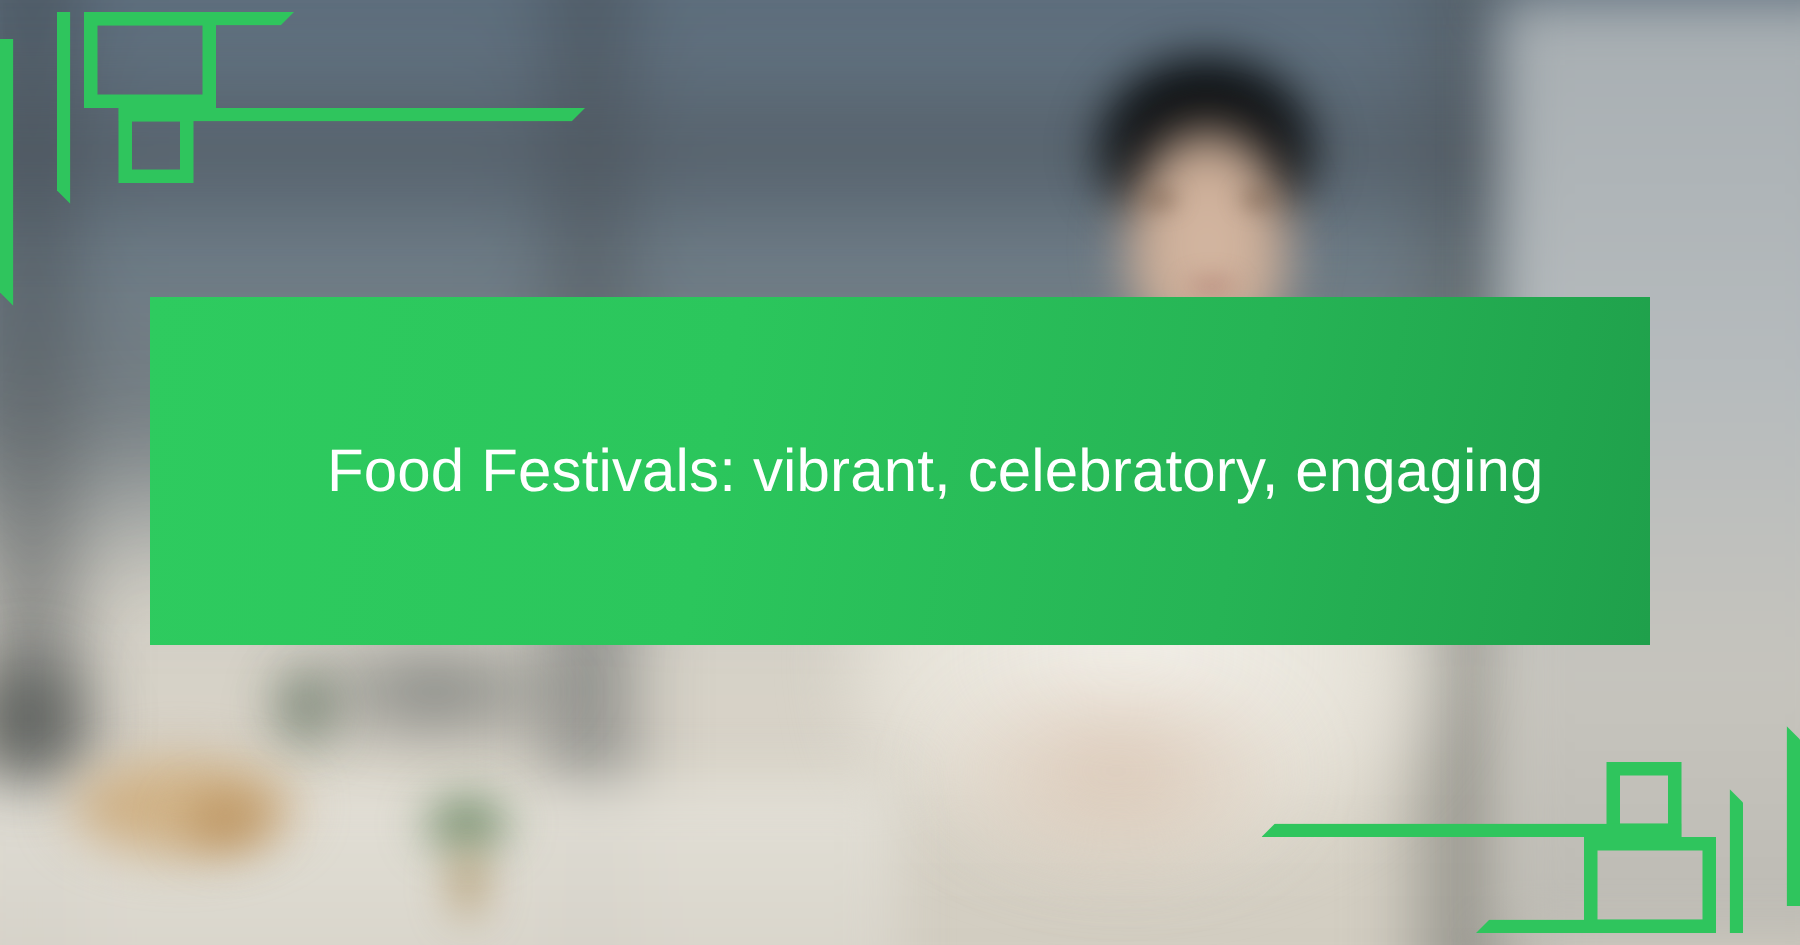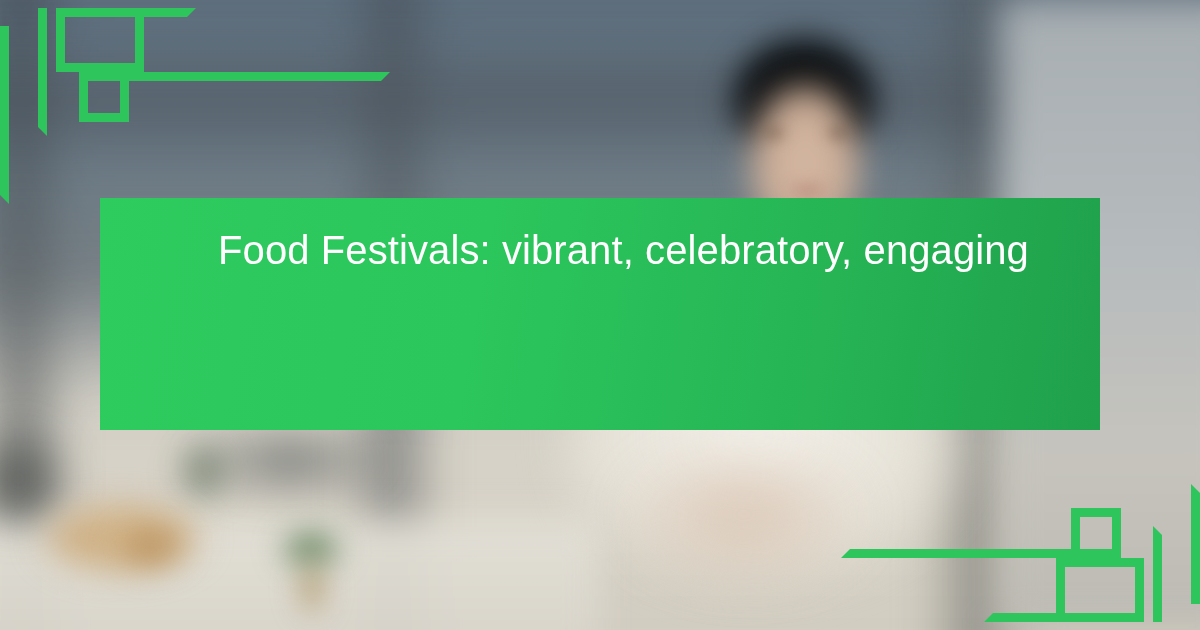--- a/index.html
+++ b/index.html
@@ -239,20 +239,21 @@
 
   
   #banner {
     position: absolute;
     left: 100px;
     top: 198px;
     width: 1000px;
     height: 232px;
     background: linear-gradient(100deg, #2ECB5F 0%, #2BC65C 38%, #26B455 72%, #1FA04B 100%);
     display: flex;
+    align-items: center;
     box-sizing: border-box;
     padding: 0 118px;
   }
   #banner-title {
     color: #ffffff;
     font-size: 40px;
     font-weight: 400;
     line-height: 1.25;
     letter-spacing: 0.1px;
     font-family: "Liberation Sans", sans-serif;

